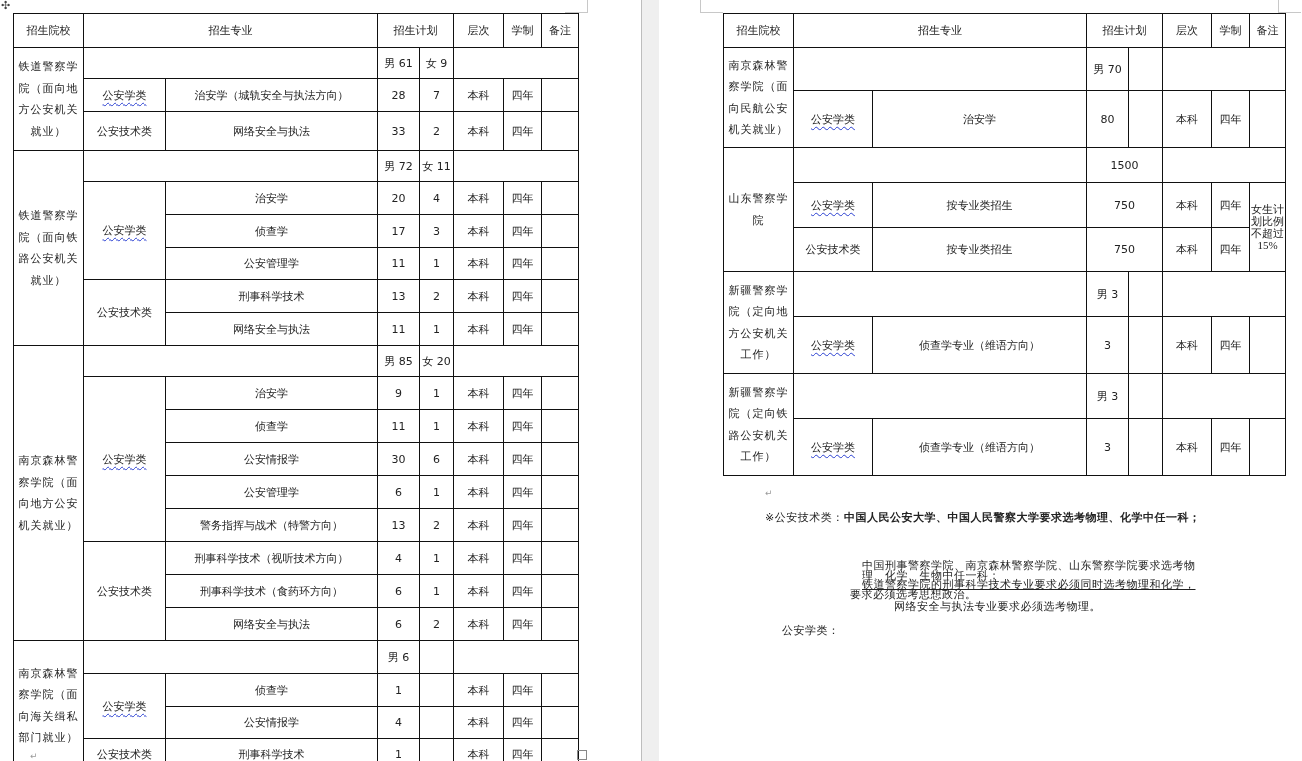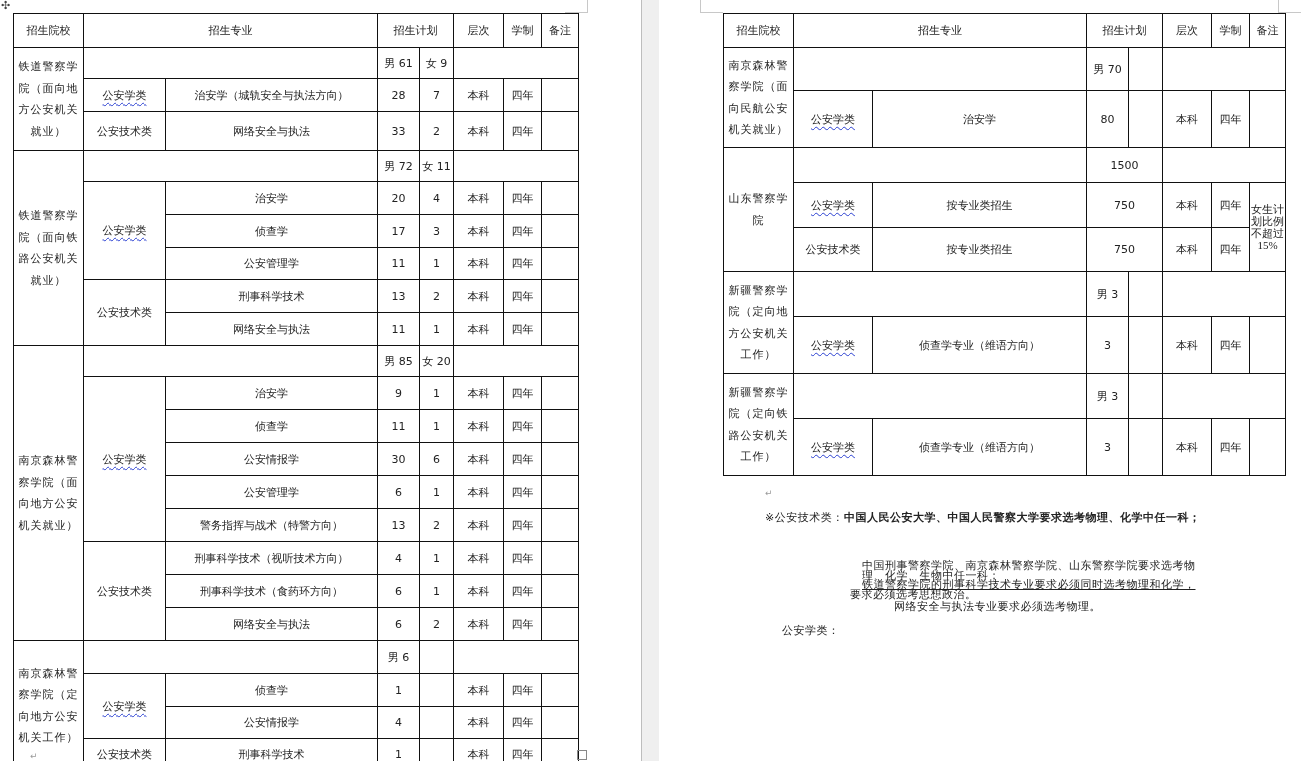--- a/index.html
+++ b/index.html
@@ -193,21 +193,21 @@
       </tr>
       <tr>
         <td style="height: 32px;"><span>网络安全与执法</span></td>
         <td><span>6</span></td>
         <td><span>2</span></td>
         <td><span>本科</span></td>
         <td><span>四年</span></td>
         <td><span></span></td>
       </tr>
       <tr>
-        <td class="school" rowspan="4"><span>南京森林警察学院（定向地方公安机关工作）</span></td>
+        <td class="school" rowspan="4"><span>南京森林警察学院（面向海关缉私部门就业）</span></td>
         <td colspan="2" style="height: 32px;"></td>
         <td><span>男 6</span></td>
         <td><span></span></td>
         <td colspan="3"></td>
       </tr>
       <tr>
         <td rowspan="2"><span class="squiggle">公安学类</span></td>
         <td style="height: 32px;"><span>侦查学</span></td>
         <td><span>1</span></td>
         <td><span></span></td>

